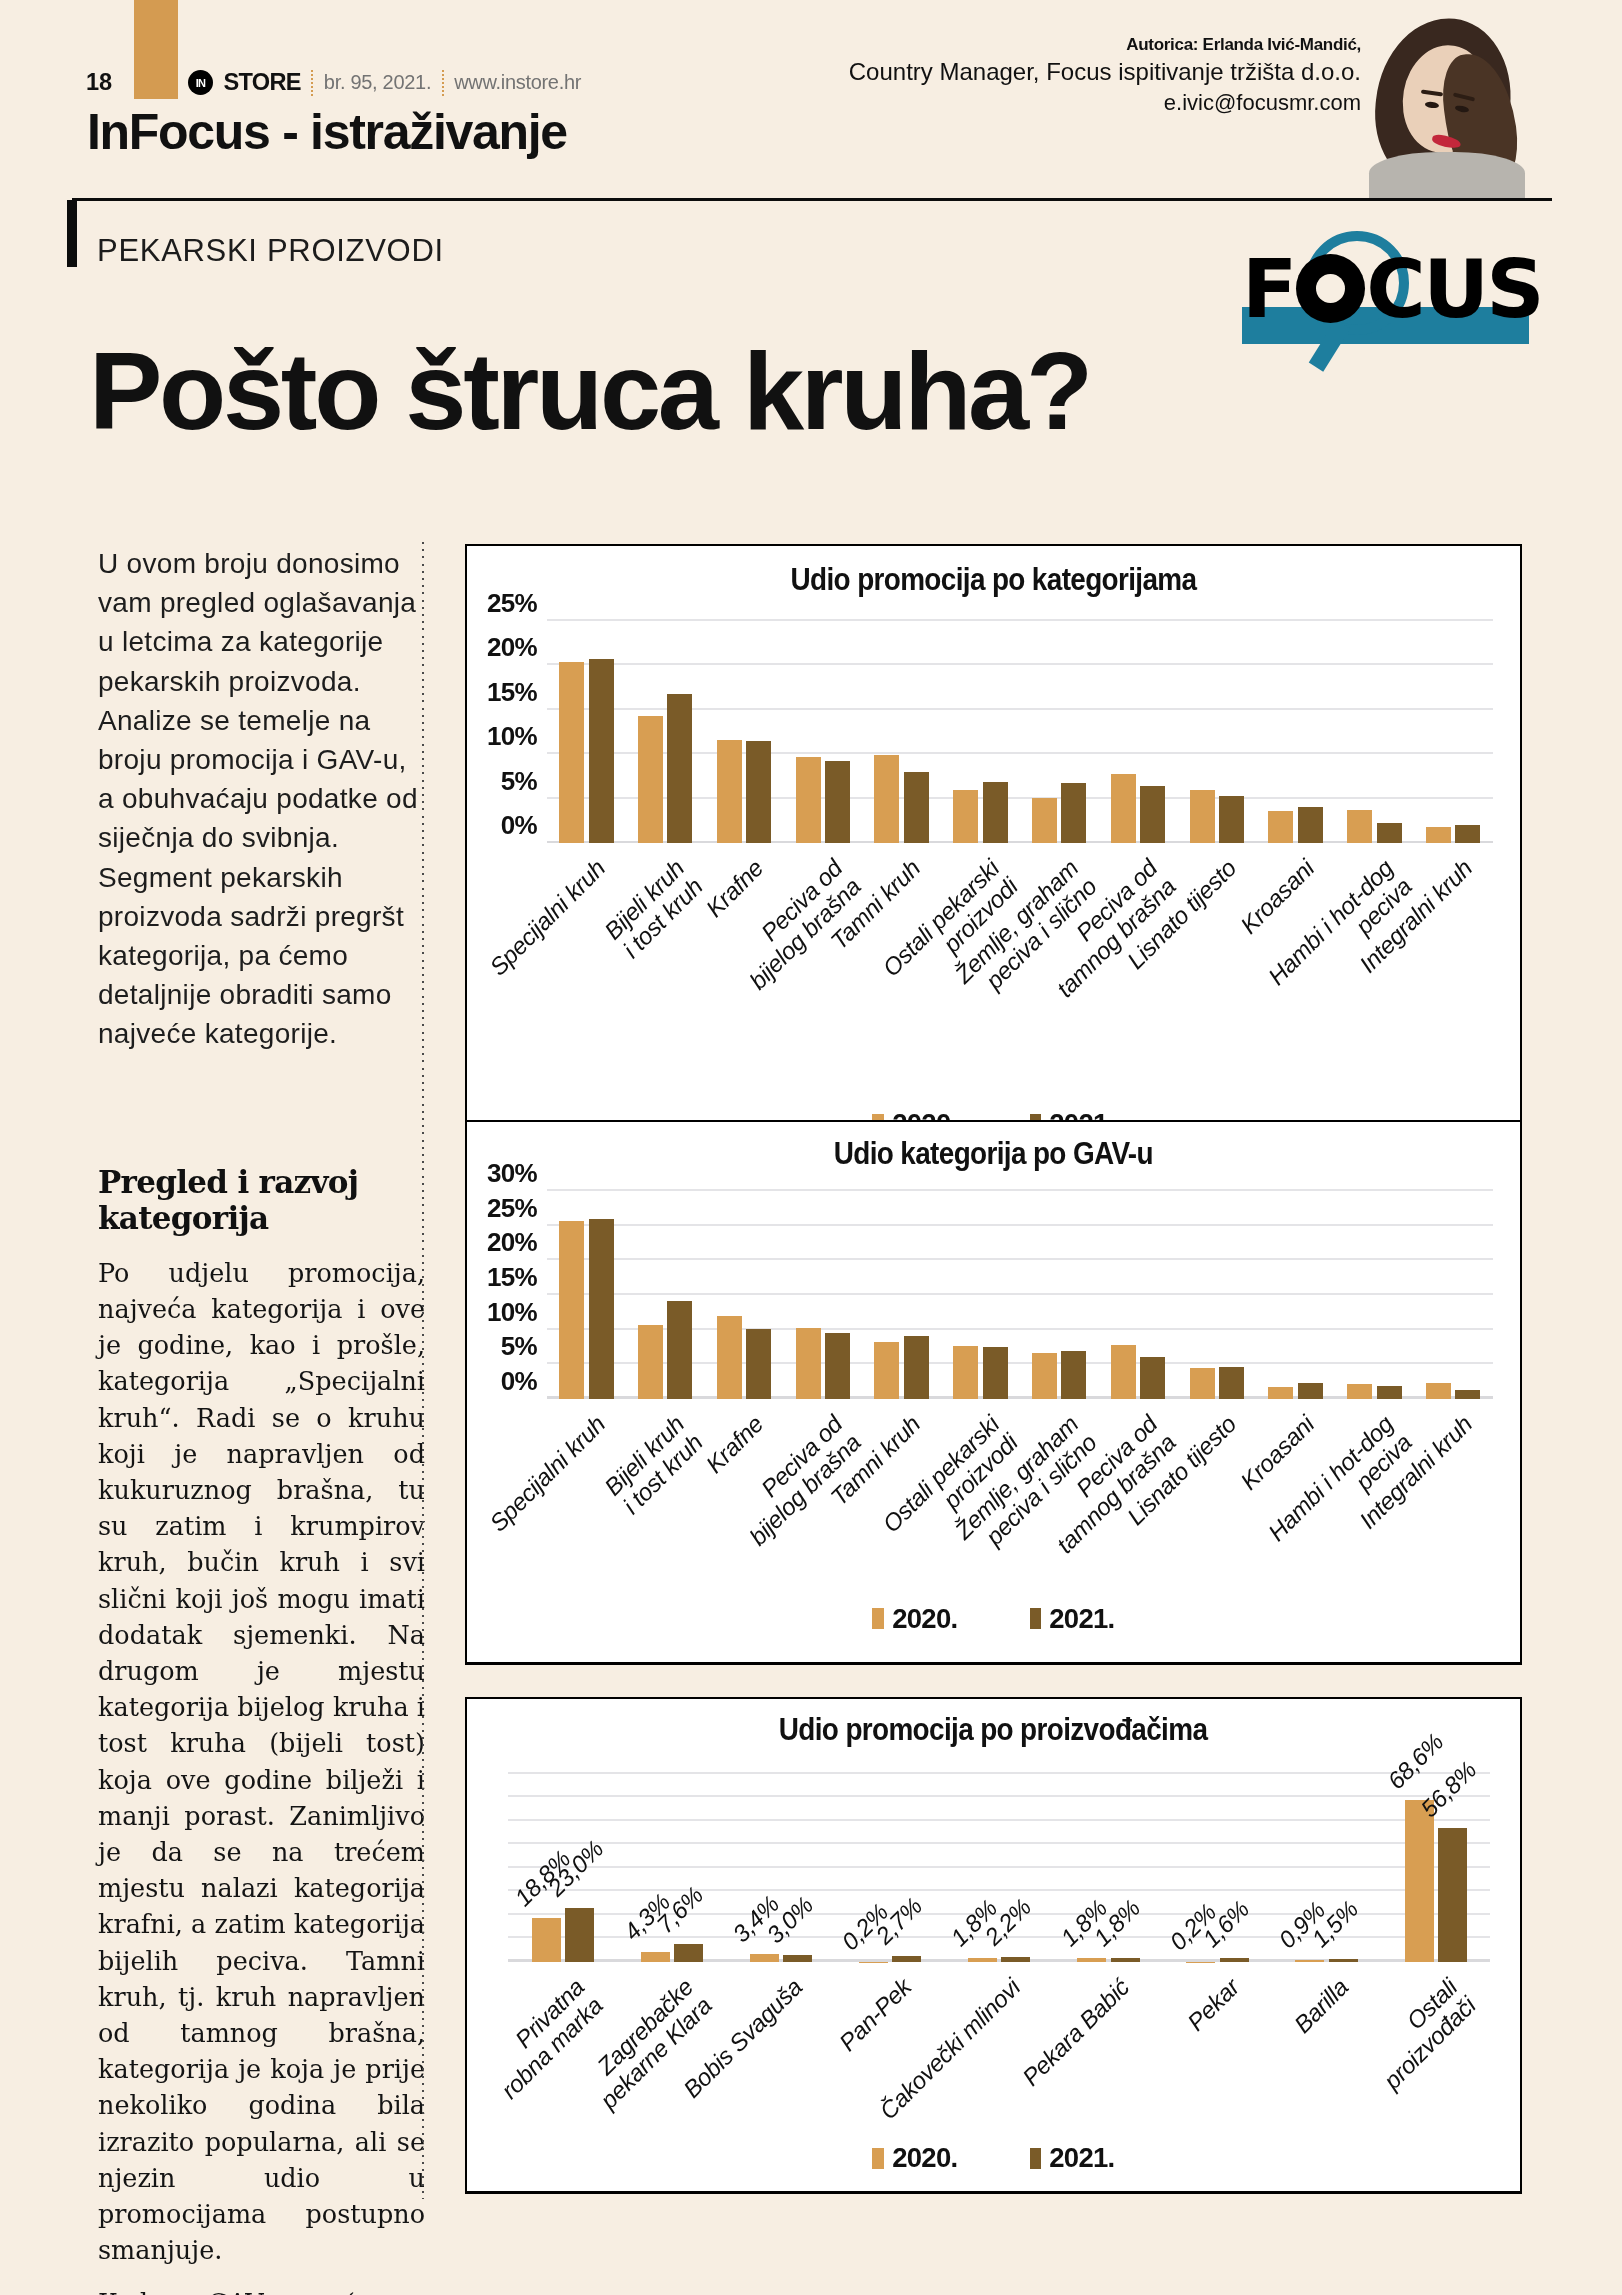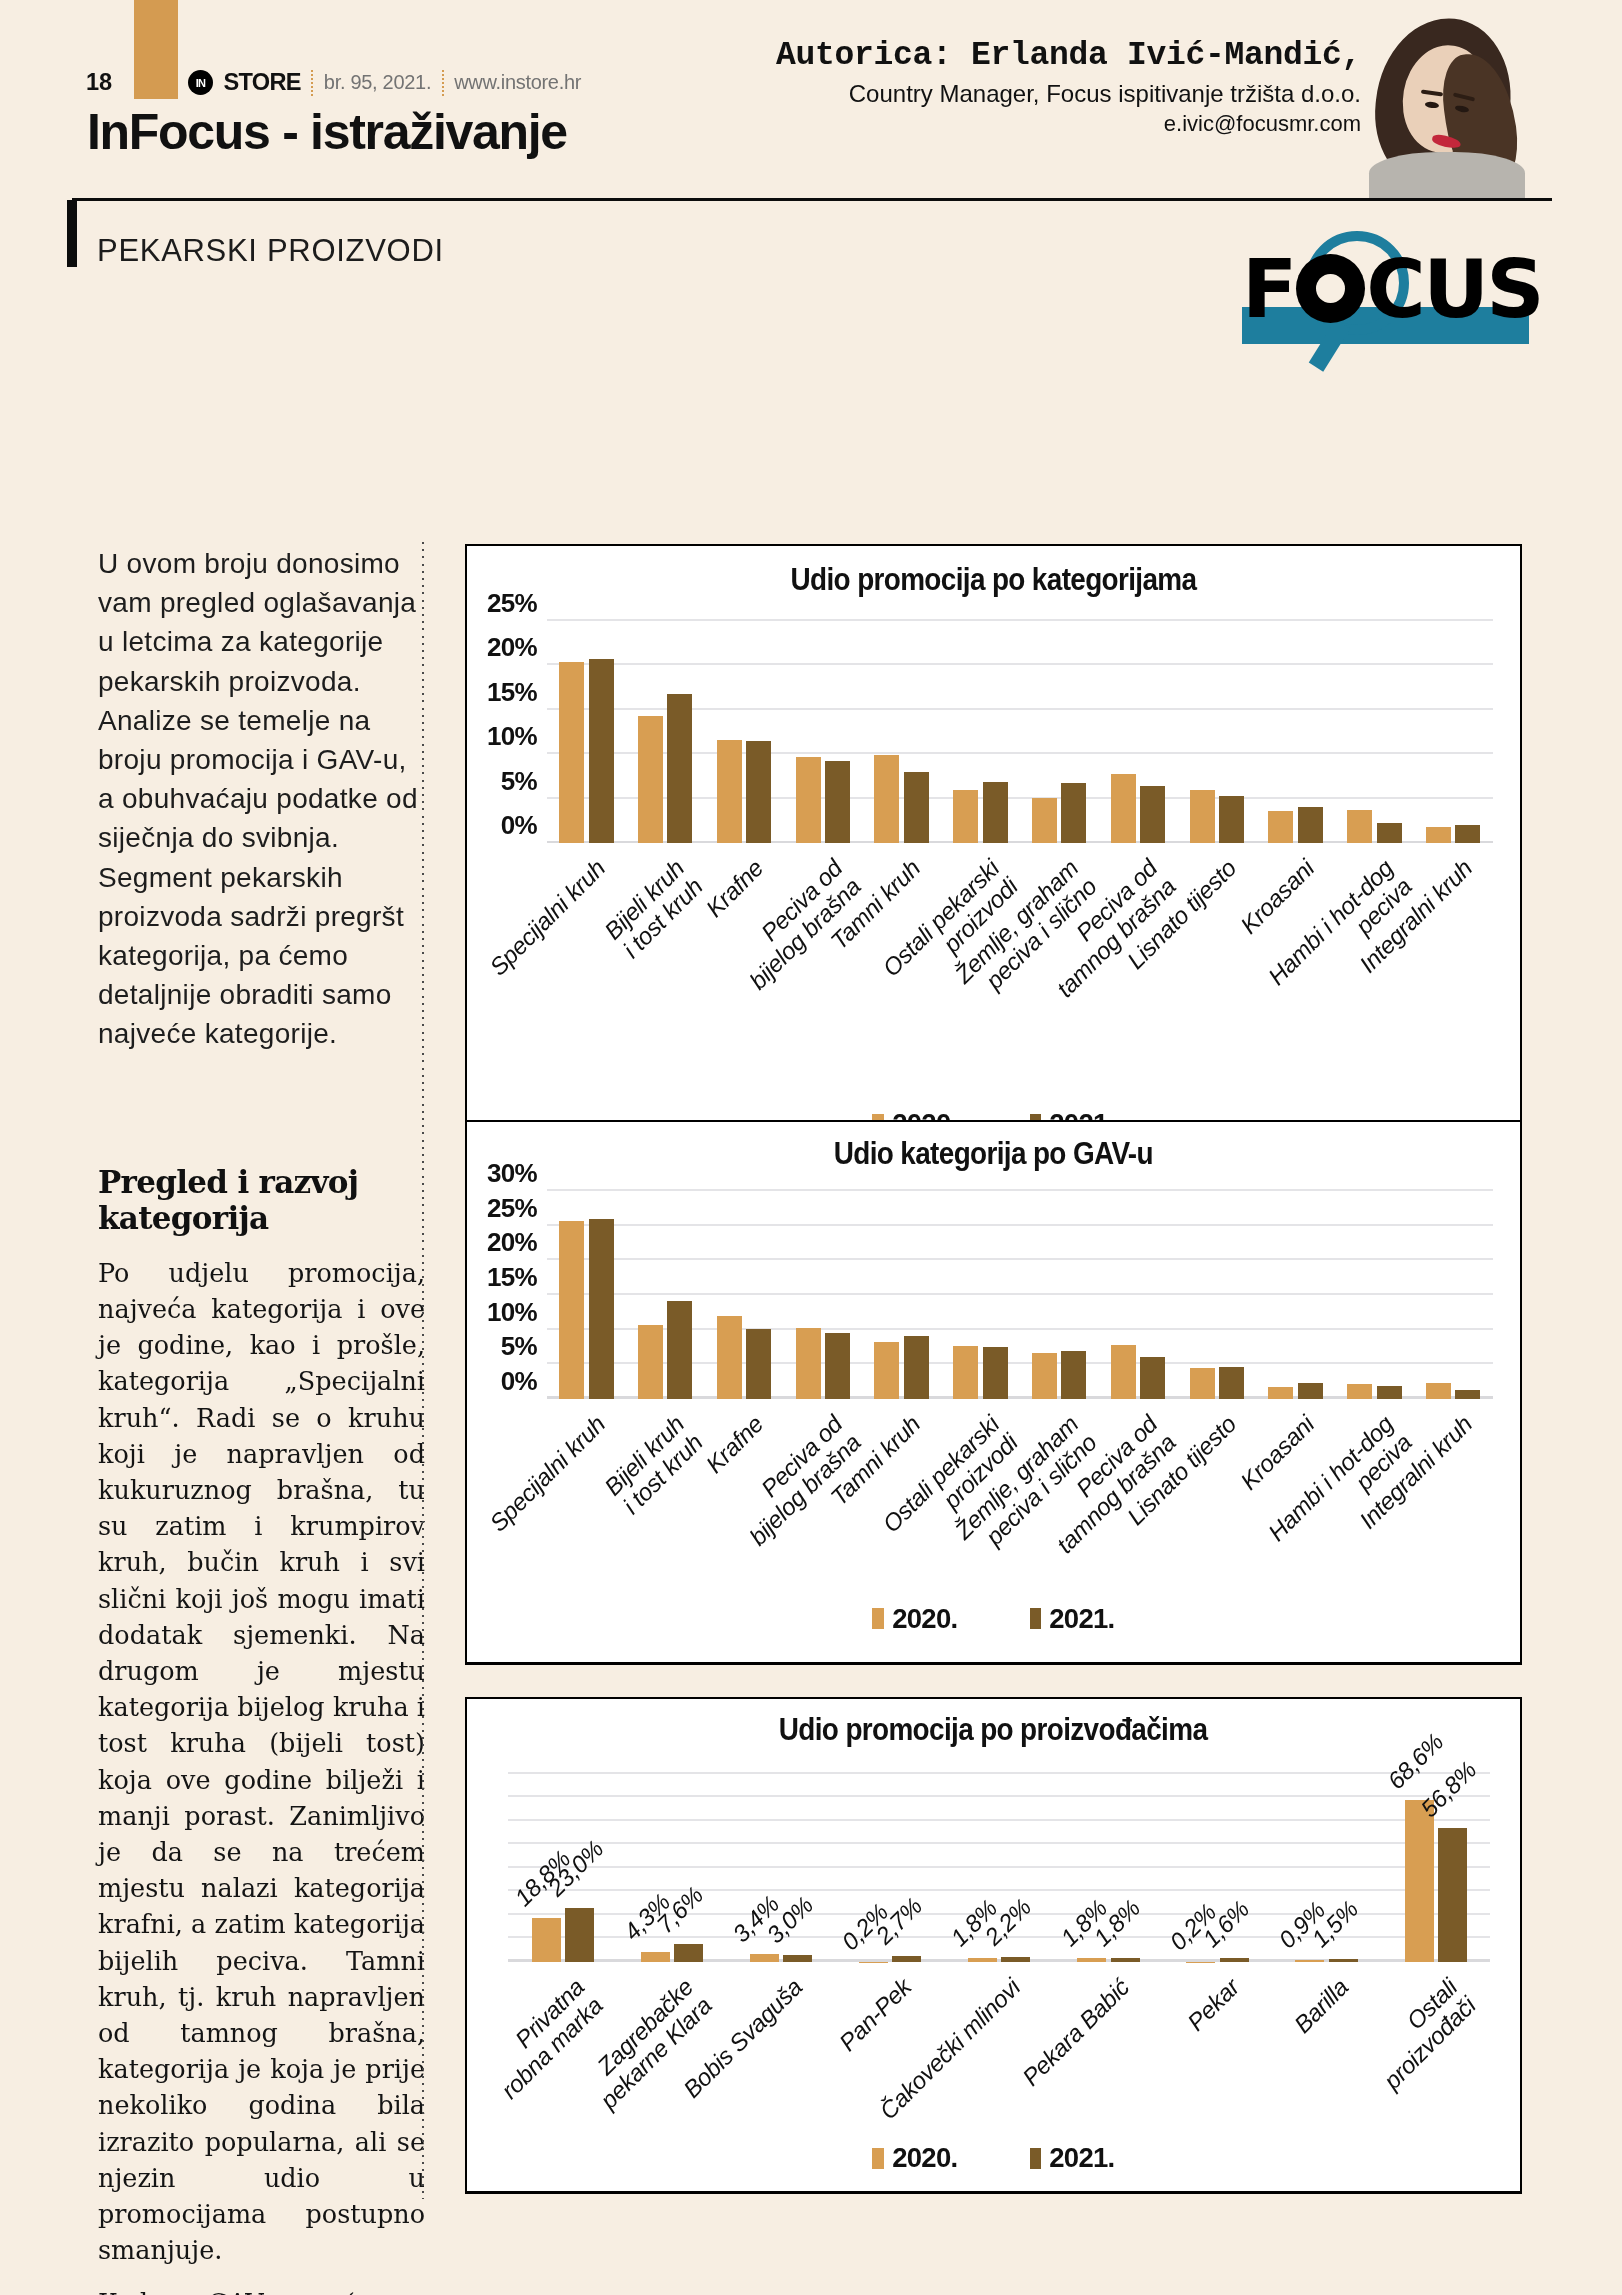--- a/index.html
+++ b/index.html
@@ -13,21 +13,21 @@
   .pagenum{position:absolute;left:86px;top:69px;font-size:23.6px;font-weight:800;}
   .orange-bar{position:absolute;left:134px;top:0;width:44px;height:99px;background:#D49B51;}
   .masthead{position:absolute;left:188px;top:69px;display:flex;align-items:center;gap:10.5px;}
   .in-circle{width:25px;height:25px;border-radius:50%;background:#000;color:#fff;
     display:flex;align-items:center;justify-content:center;font-size:11px;font-weight:800;letter-spacing:-0.7px;}
   .store{font-size:23.6px;font-weight:800;letter-spacing:-0.7px;}
   .mast-sep{width:0;height:26px;border-left:2.6px dotted #D49B51;}
   .mast-txt{font-size:20px;color:#737373;letter-spacing:-0.3px;}
   
   .author{position:absolute;right:262px;top:34px;text-align:right;line-height:1.32;}
-  .author .a1{font-size:33px;font-weight:800;letter-spacing:-0.3px;font-family:Liberation Mono, monospace;}
+  .author .a1{font-size:17px;font-weight:800;letter-spacing:-0.3px;}
   .author .a2{font-size:24px;}
   .author .a3{font-size:22px;}
   
   .photo{position:absolute;left:1369px;top:14.4px;width:156px;height:185px;}
   .photo .hair{position:absolute;left:6.5px;top:3.9px;width:134px;height:171px;background:#39281f;
     border-radius:52% 48% 42% 46%;transform:rotate(6deg);}
   .photo .hair2{position:absolute;left:77px;top:39px;width:69px;height:137px;background:#4a3425;
     border-radius:40% 60% 45% 55%;transform:rotate(-8deg);}
   .photo .face{position:absolute;left:34px;top:31px;width:84px;height:108px;background:#ead0b9;
     border-radius:50% 50% 48% 52%;transform:rotate(10deg);}
@@ -128,20 +128,21 @@
     <div class="bar"></div>
     <div class="ring"></div>
     <div class="handle"></div>
     <div class="letters">
         <span>F</span>
         <span class="oball"></span>
         <span>CUS</span>
       </div>
   </div>
 
+  <div class="maintitle">Pošto štruca kruha?</div>
 
   <div class="col">
     <div class="intro">U ovom broju donosimo vam pregled oglašavanja u letcima za kategorije pekarskih proizvoda. Analize se temelje na broju promocija i GAV-u, a obuhvaćaju podatke od siječnja do svibnja. Segment pekarskih proizvoda sadrži pregršt kategorija, pa ćemo detaljnije obraditi samo najveće kategorije.</div>
     <div class="subhead">Pregled i razvoj kategorija</div>
     <div class="bodytext">Po udjelu promocija, najveća kategorija i ove je godine, kao i prošle, kategorija „Specijalni kruh“. Radi se o kruhu koji je napravljen od kukuruznog brašna, tu su zatim i krumpirov kruh, bučin kruh i svi slični koji još mogu imati dodatak sjemenki. Na drugom je mjestu kategorija bijelog kruha i tost kruha (bijeli tost) koja ove godine bilježi i manji porast. Zanimljivo je da se na trećem mjestu nalazi kategorija krafni, a zatim kategorija bijelih peciva. Tamni kruh, tj. kruh napravljen od tamnog brašna, kategorija je koja je prije nekoliko godina bila izrazito popularna, ali se njezin udio u promocijama postupno smanjuje.</div>
     <div class="bodytext p2">Kod GAV-a (gross advertising value) situacija je dosta slična kao i kod udjela promocija.</div>
   </div>
 
   <div class="vsep"></div>
 

